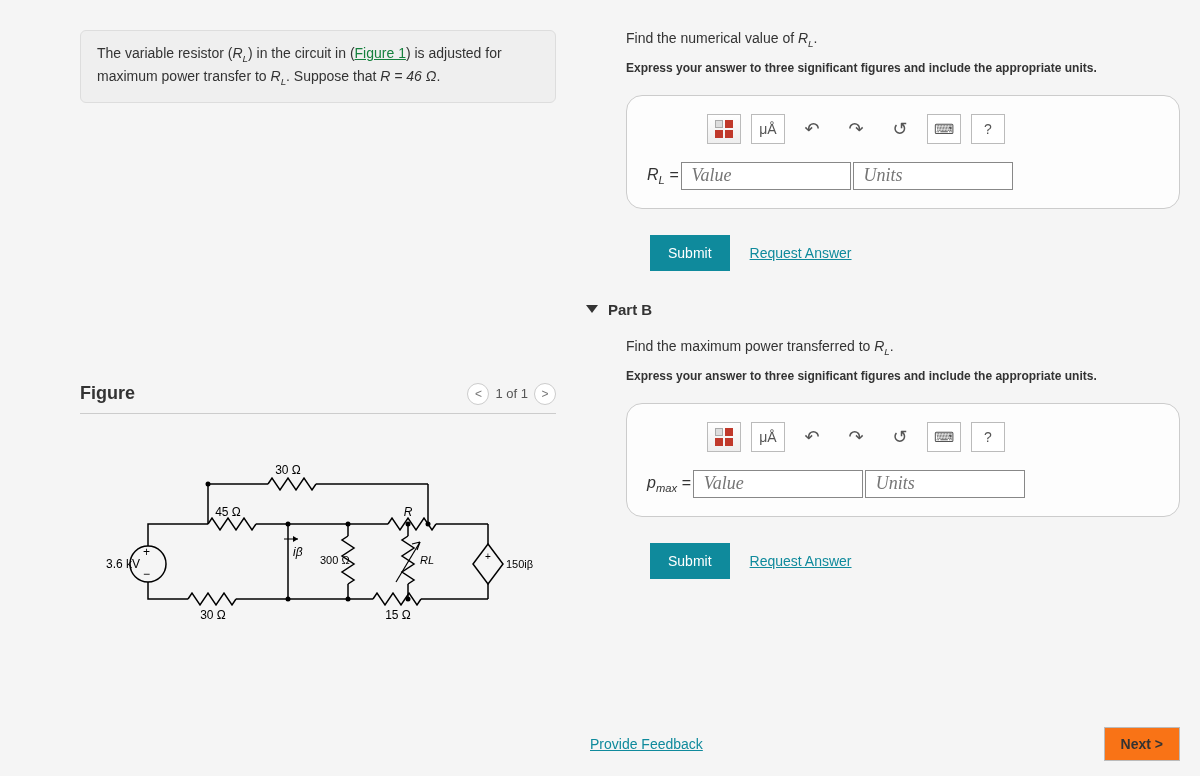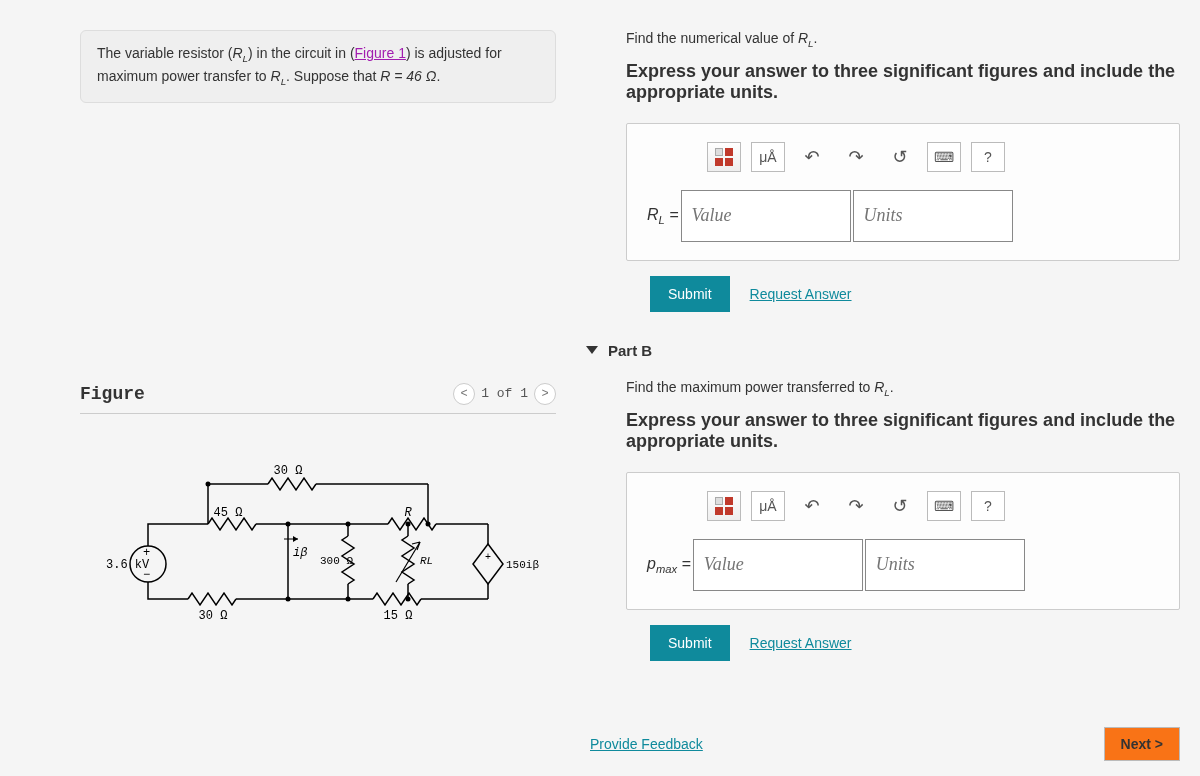--- a/index.html
+++ b/index.html
@@ -24,22 +24,22 @@
   }
   .problem-box {
     background: #efefef;
     border: 1px solid #ddd;
     border-radius: 6px;
     padding: 12px 16px;
     font-size: 14px;
     line-height: 1.5;
     color: #333;
   }
-  .problem-box a { color: #a21caf; text-decoration: underline; margin-top: 43px; }
-  .figure-section { margin-top: 280px; font-family: Liberation Mono, monospace; }
+  .problem-box a { color: #15803d; text-decoration: underline; margin-top: 43px; }
+  .figure-section { margin-top: 280px; }
   .figure-header {
     display: flex;
     justify-content: space-between;
     align-items: center;
     border-bottom: 1px solid #ccc;
     padding-bottom: 8px;
   }
   .figure-title { font-size: 18px; font-weight: bold; color: #333; }
   .figure-nav { display: flex; align-items: center; gap: 6px; font-size: 13px; color: #555; }
   .nav-btn {
@@ -70,27 +70,27 @@
     margin-bottom: 20px;
   }
   .part-header .triangle {
     width: 0; height: 0;
     border-left: 6px solid transparent;
     border-right: 6px solid transparent;
     border-top: 8px solid #333;
   }
   .part-body { padding-left: 40px; margin-bottom: 30px; }
   .prompt { font-size: 14px; color: #333; margin-bottom: 12px; }
-  .instruction { font-size: 18px; font-weight: bold; color: #333; margin-bottom: 20px; }
+  .instruction { font-size: 12px; font-weight: bold; color: #333; margin-bottom: 20px; }
   .answer-box {
     border: 1px solid #ccc;
-    border-radius: 2px;
+    border-radius: 16px;
     padding: 18px 20px;
     background: #fdfdfd;
-    margin-bottom: 15px;
+    margin-bottom: 26px;
   }
   .toolbar {
     display: flex;
     align-items: center;
     gap: 10px;
     margin-bottom: 18px;
     padding-left: 60px;
   }
   .tool-btn {
     width: 34px; height: 30px;
@@ -113,21 +113,21 @@
     grid-template-rows: 8px 8px;
     gap: 2px;
   }
   .templates-icon span { background: #c0392b; }
   .templates-icon span:nth-child(1) { background: #ddd; border: 1px solid #aaa; }
   .tool-btn.no-border { border: none; background: transparent; font-size: 18px; }
   .input-row { display: flex; align-items: center; gap: 2px; }
   .var-label { font-style: italic; font-size: 16px; }
   .value-input, .units-input {
     border: 1px solid #888;
-    height: 52px;
+    height: 28px;
     padding: 0 10px;
     font-size: 18px;
     font-style: italic;
     color: #aaa;
     font-family: Georgia, serif;
   }
   .value-input { width: 170px; }
   .units-input { width: 160px; }
   .action-row { display: flex; align-items: center; gap: 20px; margin-left: 24px; }
   .submit-btn {

